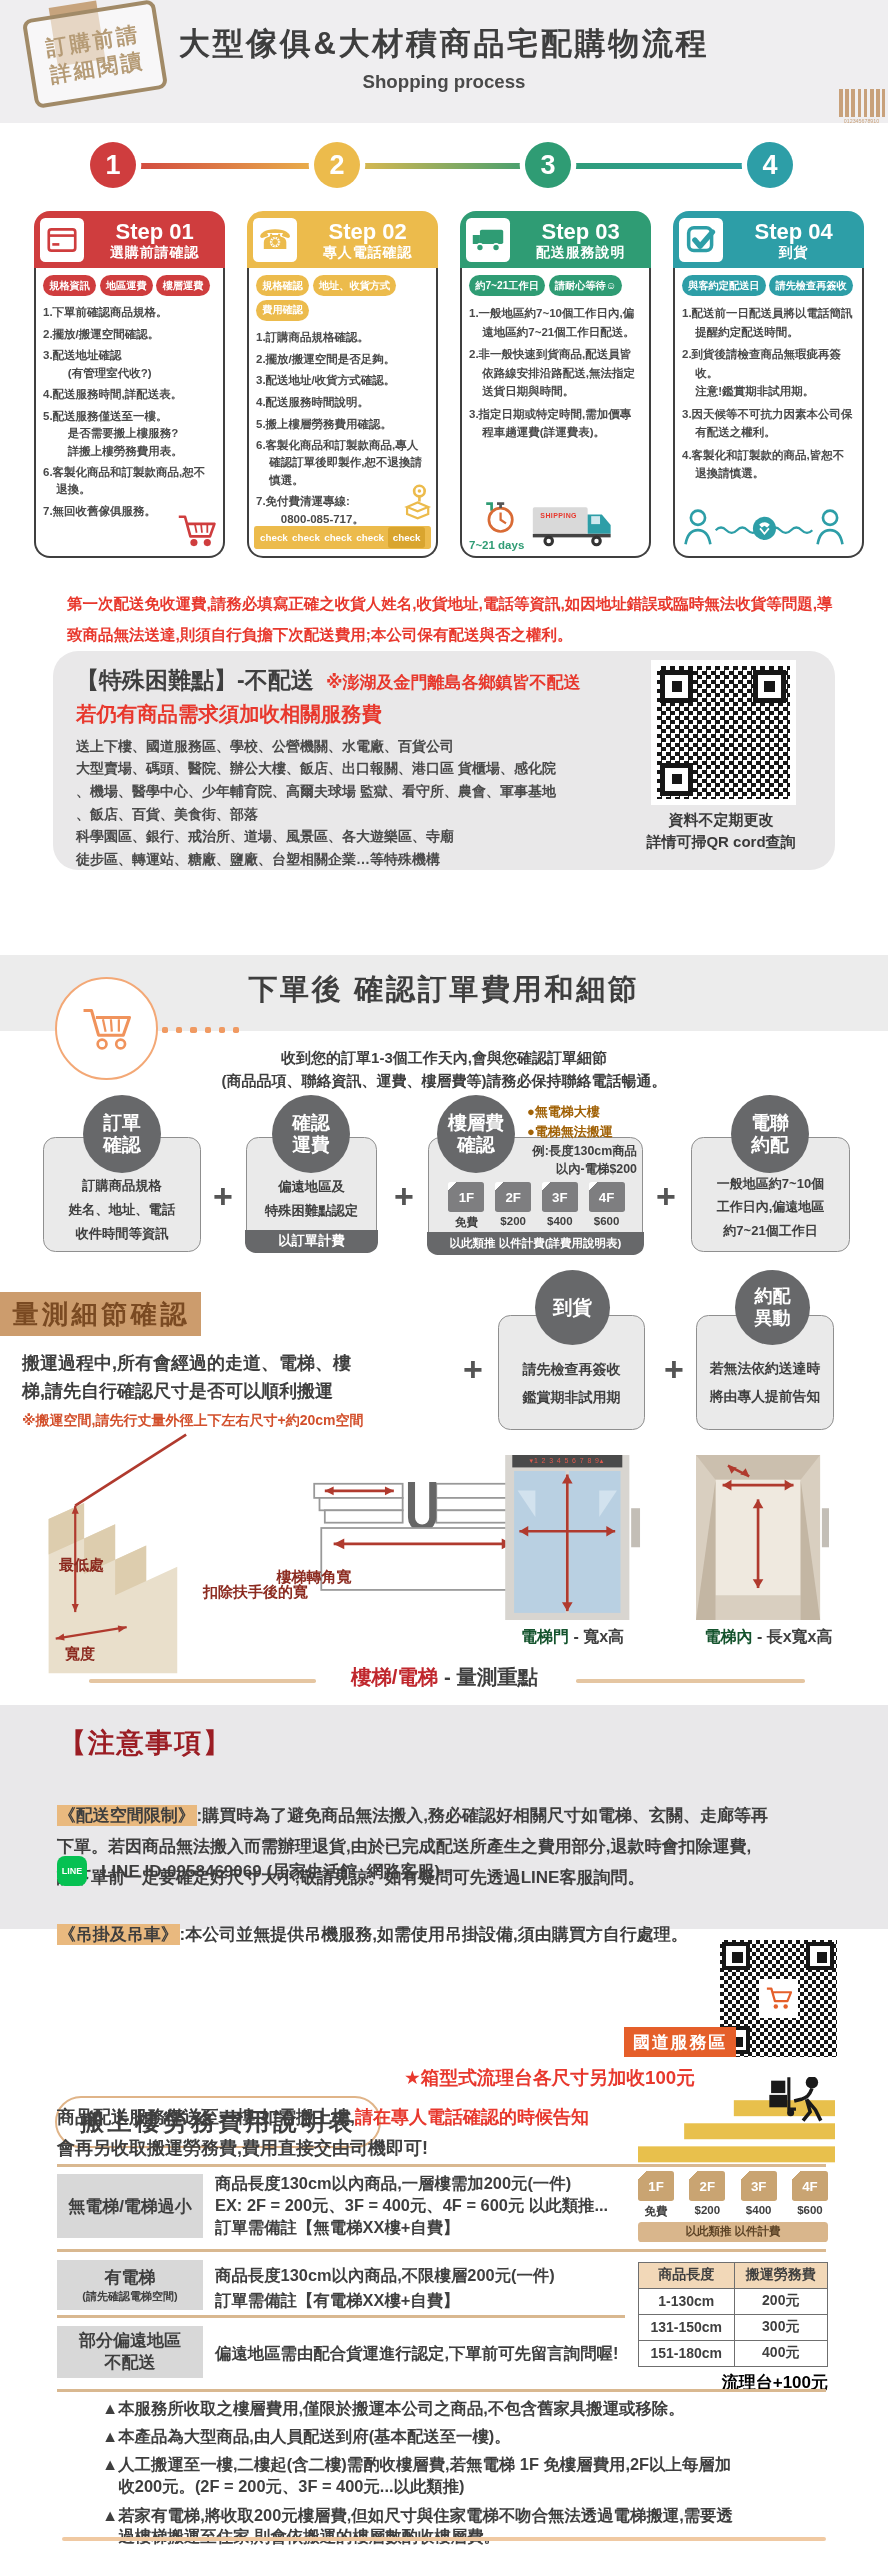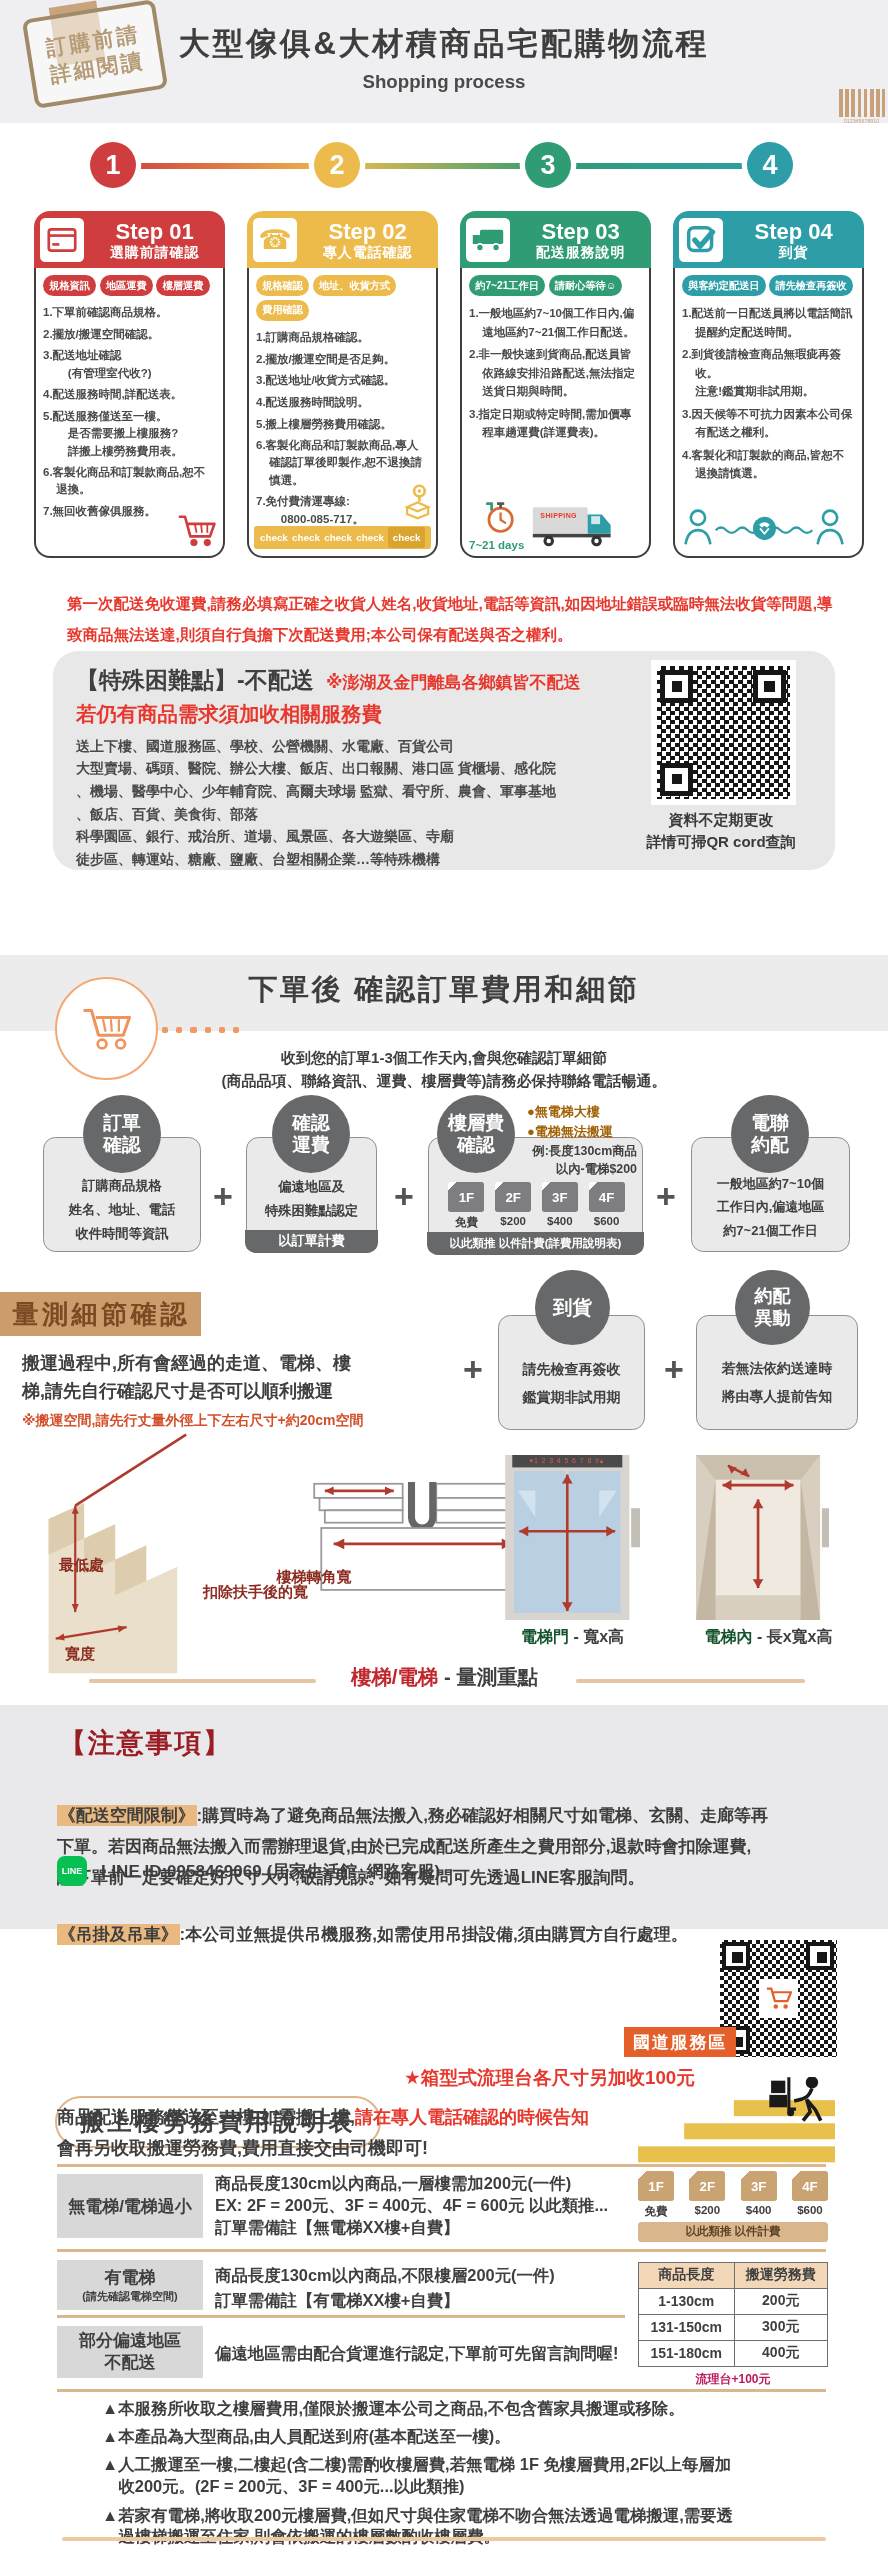--- a/index.html
+++ b/index.html
@@ -116,21 +116,21 @@
   .tan-divider{height:2.7px;background:#d9b890;}
   .row-label{background:#d8d8d8;display:flex;flex-direction:column;align-items:center;justify-content:center;
              font-weight:bold;color:#3f3f3f;text-align:center;}
   .row-text{font-size:16.4px;font-weight:bold;color:#3f3f3f;line-height:1.33;white-space:pre-line;}
   .floors-footer{background:#d9b68c;border-radius:3.6px;color:#5c4326;font-size:11.5px;font-weight:bold;
                  display:flex;align-items:center;justify-content:center;}
   table.pricetbl{border-collapse:collapse;width:190px;}
   table.pricetbl th{background:#f2d8b8;}
   table.pricetbl th,table.pricetbl td{border:1.8px solid #6f6f6f;font-size:14px;font-weight:bold;color:#3f3f3f;
         text-align:center;padding:2.7px 1.8px;height:19.5px;}
-  .tbl-note{font-size:12px;font-weight:bold;color:#be185d;text-align:center;}
+  .tbl-note{font-size:17px;font-weight:bold;color:#000000;text-align:right;}
   .footnotes{left:102px;top:2398px;width:737px;font-size:16.4px;font-weight:bold;color:#3f3f3f;line-height:1.34;}
   .footnotes div{white-space:pre-line;margin-bottom:6.2px;}
   .final-divider{left:62px;top:2537px;width:764px;height:4.4px;background:#f0c9a2;border-radius:2.7px;}
 </style>
 </head>
 <body>
 
 <div class="page">
 
   <div class="abs topbar">
@@ -440,21 +440,21 @@
   <div class="abs flow-badge fb-lg" style="left:731px;top:1095px;">電聯
 約配</div>
   <div class="abs plus" style="left:213px;top:1177px;">+</div>
   <div class="abs plus" style="left:394px;top:1177px;">+</div>
   <div class="abs plus" style="left:656px;top:1177px;">+</div>
 
   <div class="abs flow-card" style="left:498px;top:1315px;width:147px;height:115px;">
     <div class="flow-text" style="padding-top:39px;font-size:14px;line-height:2.0;">請先檢查再簽收
 鑑賞期非試用期</div>
   </div>
-  <div class="abs flow-card" style="left:696px;top:1315px;width:162px;height:115px;">
+  <div class="abs flow-card" style="left:696px;top:1315px;width:138px;height:115px;">
     <div class="flow-text" style="padding-top:39px;font-size:13.8px;line-height:2.0;">若無法依約送達時
 將由專人提前告知</div>
   </div>
   <div class="abs flow-badge" style="left:535px;top:1270px;width:75px;height:75px;font-size:19.5px;">到貨</div>
   <div class="abs flow-badge" style="left:735px;top:1270px;width:75px;height:75px;font-size:18px;line-height:1.2;">約配
 異動</div>
   <div class="abs plus" style="left:463px;top:1350px;">+</div>
   <div class="abs plus" style="left:664px;top:1350px;">+</div>
 
   <div class="abs measure-head">

